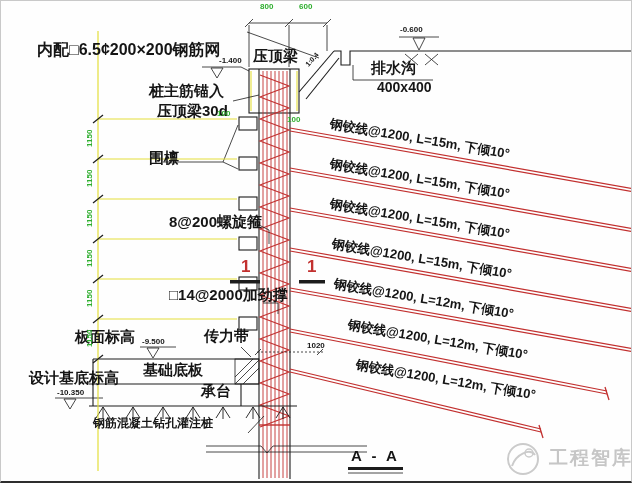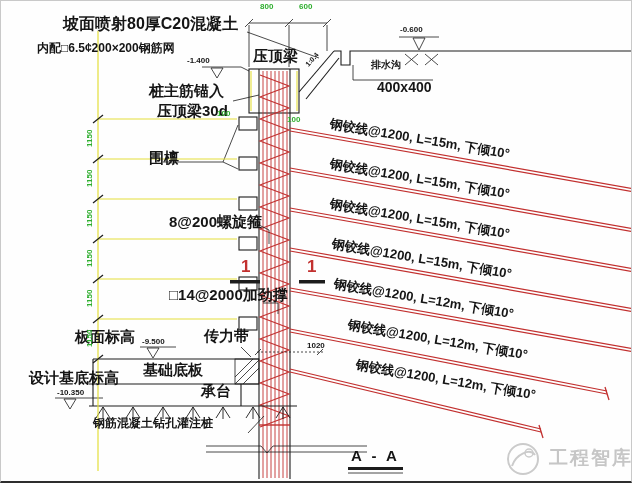--- a/index.html
+++ b/index.html
@@ -212,39 +212,38 @@
         <line x1="92" y1="362" x2="102" y2="354" stroke="#1c1c1c" stroke-width="1.2"></line>
       </g>
 
     <g stroke="#cbcbcb" fill="none" stroke-width="2">
       <circle cx="522" cy="458" r="15"></circle>
       <path d="M511,465 C515,453 529,447 534,454"></path>
       <circle cx="528" cy="452" r="4" stroke-width="1.5"></circle>
     </g>
   </svg>
 
-  <div class="lbl" style="left:62px;top:15px;font-size:16px;">坡面喷射80厚C20混凝土</div>
-  <div class="lbl" style="left:36px;top:41px;font-size:12px;">内配□6.5¢200×200钢筋网</div>
+  <div class="lbl" style="left:36px;top:41px;font-size:16px;">内配□6.5¢200×200钢筋网</div>
   <div class="lbl" style="left:252px;top:47px;font-size:15px;">压顶梁</div>
-  <div class="lbl tiny" style="left:186px;top:56px;text-align:center;">-1.400</div>
+  <div class="lbl tiny" style="left:218px;top:56px;text-align:center;">-1.400</div>
   <div class="lbl" style="left:148px;top:82px;font-size:15px;">桩主筋锚入</div>
   <div class="lbl" style="left:156px;top:102px;font-size:15px;">压顶梁30d</div>
   <div class="lbl" style="left:127px;top:149px;font-size:15px;margin-left:21px;">围檩</div>
   <div class="lbl" style="left:168px;top:213px;font-size:15px;">8@200螺旋箍</div>
   <div class="lbl" style="left:128px;top:286px;font-size:15px;margin-left:40px;">□14@2000加劲撑</div>
   <div class="lbl" style="left:74px;top:328px;font-size:15px;">板面标高</div>
   <div class="lbl tiny" style="left:141px;top:337px;">-9.500</div>
   <div class="lbl" style="left:203px;top:327px;font-size:15px;">传力带</div>
   <div class="lbl" style="left:142px;top:361px;font-size:15px;">基础底板</div>
   <div class="lbl" style="left:28px;top:369px;font-size:15px;">设计基底标高</div>
   <div class="lbl tiny" style="left:56px;top:388px;">-10.350</div>
   <div class="lbl" style="left:200px;top:382px;font-size:15px;">承台</div>
   <div class="lbl" style="left:92px;top:416px;font-size:12px;font-family:Liberation Serif, serif;">钢筋混凝土钻孔灌注桩</div>
 
-  <div class="lbl" style="left:370px;top:59px;font-size:10px;">排水沟</div>
+  <div class="lbl" style="left:370px;top:59px;font-size:15px;">排水沟</div>
   <div class="lbl" style="left:376px;top:79px;font-size:14px;">400x400</div>
   <div class="lbl tiny" style="left:399px;top:25px;">-0.600</div>
   <div class="lbl tiny" style="left:303px;top:62px;transform:rotate(-48deg);transform-origin:left top;font-size:7px;">1:0.4</div>
 
   <div class="lbl tiny grn-t" style="left:259px;top:2px;">800</div>
   <div class="lbl tiny grn-t" style="left:298px;top:2px;">600</div>
   <div class="lbl tiny grn-t" style="left:216px;top:109px;">100</div>
   <div class="lbl tiny grn-t" style="left:286px;top:115px;">100</div>
   <div class="lbl tiny" style="left:306px;top:341px;">1020</div>
 

